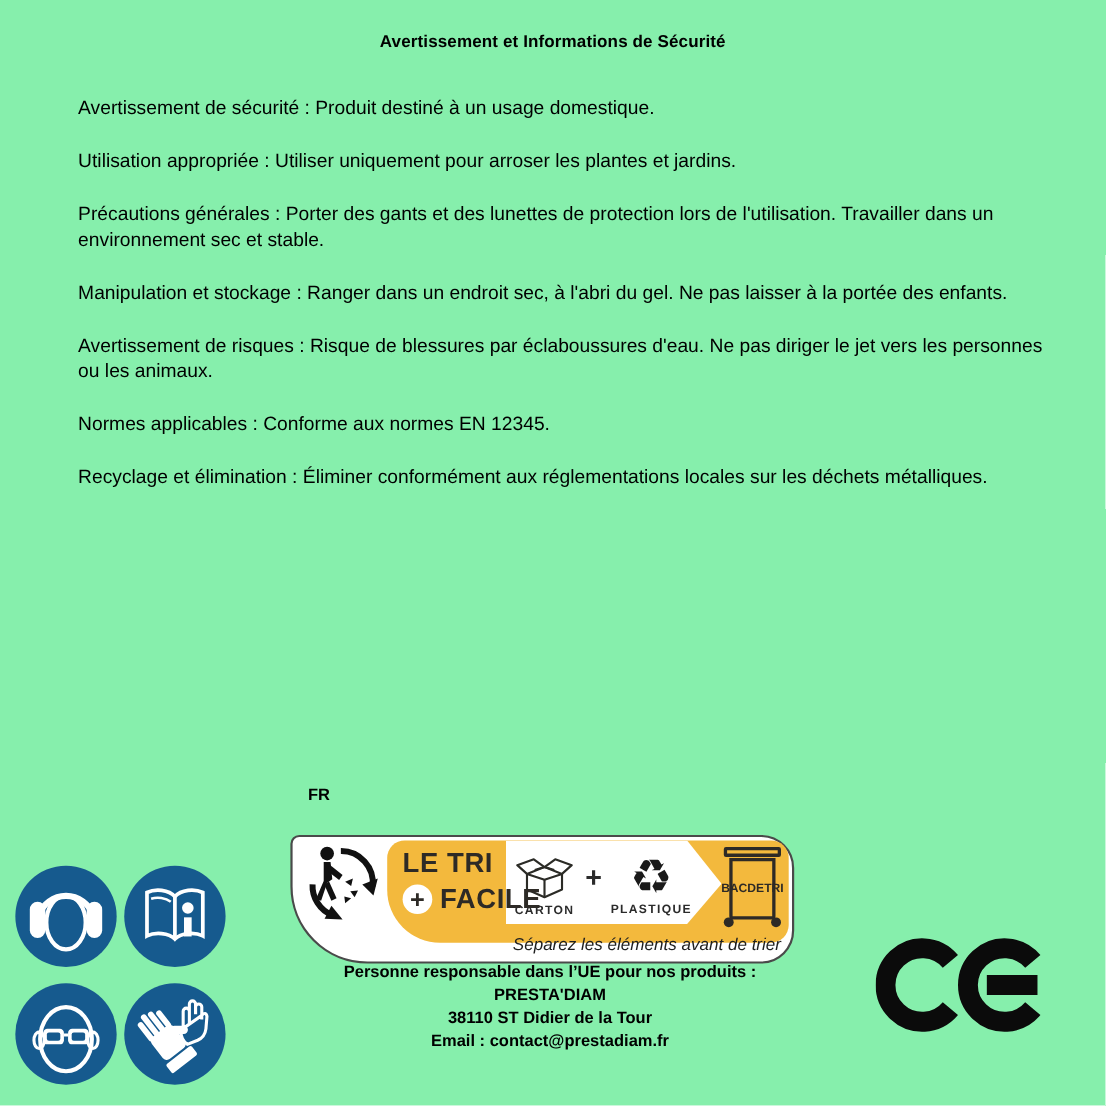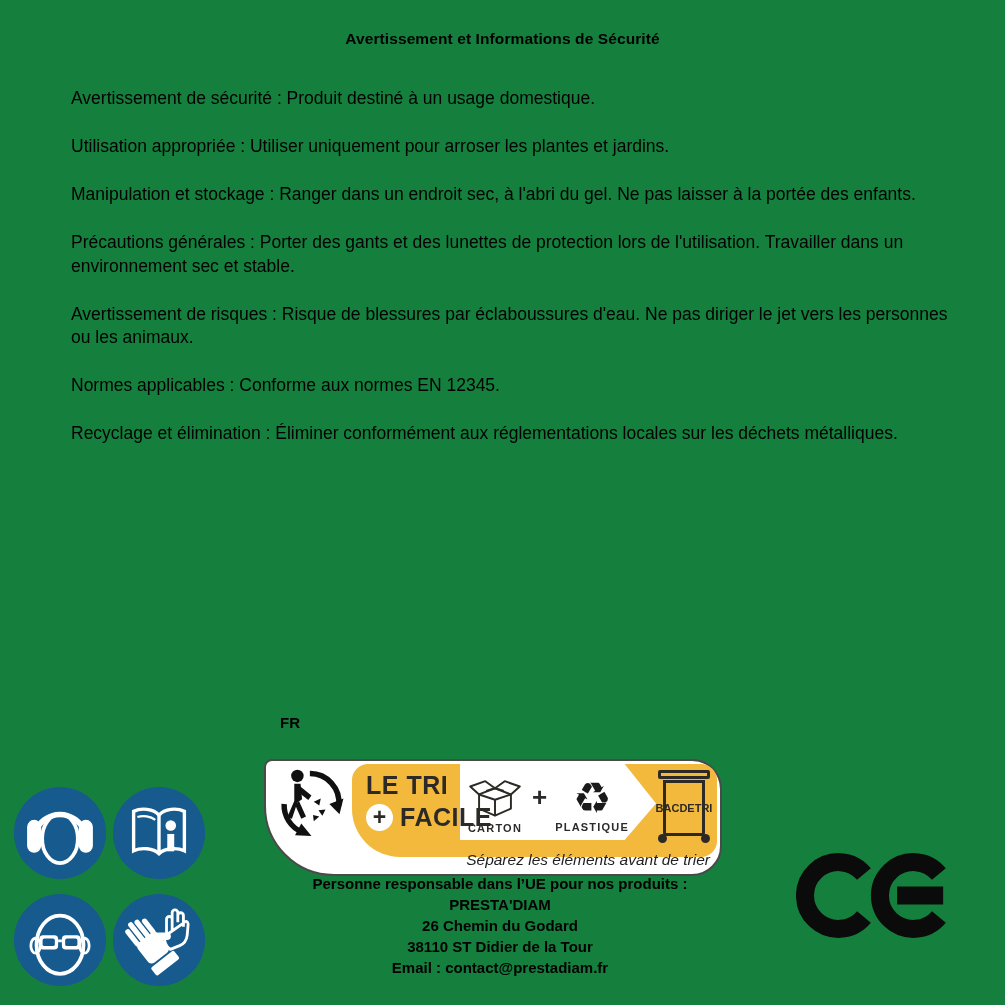--- a/index.html
+++ b/index.html
@@ -1,20 +1,20 @@
 <!DOCTYPE html>
 <html><head>
 <meta charset="utf-8">
 <style>
   * { margin: 0; padding: 0; box-sizing: border-box; }
   html,body { background:#ffffff; }
   .page {
     position: relative;
     width: 1005px; height: 1005px;
-    background: #15803d;
+    background: #86efac;
     font-family: "Liberation Sans", sans-serif;
     color: #000;
     overflow: hidden;
   }
   
   .doc-title {
     margin-top: 30px;
     text-align: center;
     font-size: 15.5px;
     font-weight: bold;
@@ -116,22 +116,22 @@
 </head>
 <body>
 
 <div class="page">
 
   <h1 class="doc-title">Avertissement et Informations de Sécurité</h1>
 
   <div class="body-text">
     <p>Avertissement de sécurité : Produit destiné à un usage domestique.</p>
     <p>Utilisation appropriée : Utiliser uniquement pour arroser les plantes et jardins.</p>
+    <p>Précautions générales : Porter des gants et des lunettes de protection lors de l'utilisation. Travailler dans un environnement sec et stable.</p>
     <p>Manipulation et stockage : Ranger dans un endroit sec, à l'abri du gel. Ne pas laisser à la portée des enfants.</p>
-    <p>Précautions générales : Porter des gants et des lunettes de protection lors de l'utilisation. Travailler dans un environnement sec et stable.</p>
     <p>Avertissement de risques : Risque de blessures par éclaboussures d'eau. Ne pas diriger le jet vers les personnes ou les animaux.</p>
     <p>Normes applicables : Conforme aux normes EN 12345.</p>
     <p>Recyclage et élimination : Éliminer conformément aux réglementations locales sur les déchets métalliques.</p>
   </div>
 
   <div class="picto-grid">
     <div class="picto">
       <svg viewBox="0 0 100 100">
         <circle cx="50" cy="50" r="49" fill="#165A8E"></circle>
         <path d="M23 50 A 29 31 0 0 1 77 50" stroke="#fff" stroke-width="6" fill="none"></path>
@@ -239,21 +239,20 @@
           </div>
       </div>
 
       <div class="tagline">Séparez les éléments avant de trier</div>
     </div>
   </div>
 
   <div class="responsible">
     <div>Personne responsable dans l’UE pour nos produits :</div>
     <div>PRESTA'DIAM</div>
-    <div>26 Chemin du Godard</div>
     <div>38110 ST Didier de la Tour</div>
     <div>Email : contact@prestadiam.fr</div>
   </div>
 
   <div class="ce">
     <svg viewBox="0 0 175 100">
       <path d="M75.3 26.2 A37 37 0 1 0 75.3 73.8" stroke="#0b0b0b" stroke-width="20" fill="none"></path>
       <path d="M158.3 26.2 A37 37 0 1 0 158.3 73.8" stroke="#0b0b0b" stroke-width="20" fill="none"></path>
       <path d="M112 50 H163" stroke="#0b0b0b" stroke-width="20" fill="none"></path>
     </svg>

